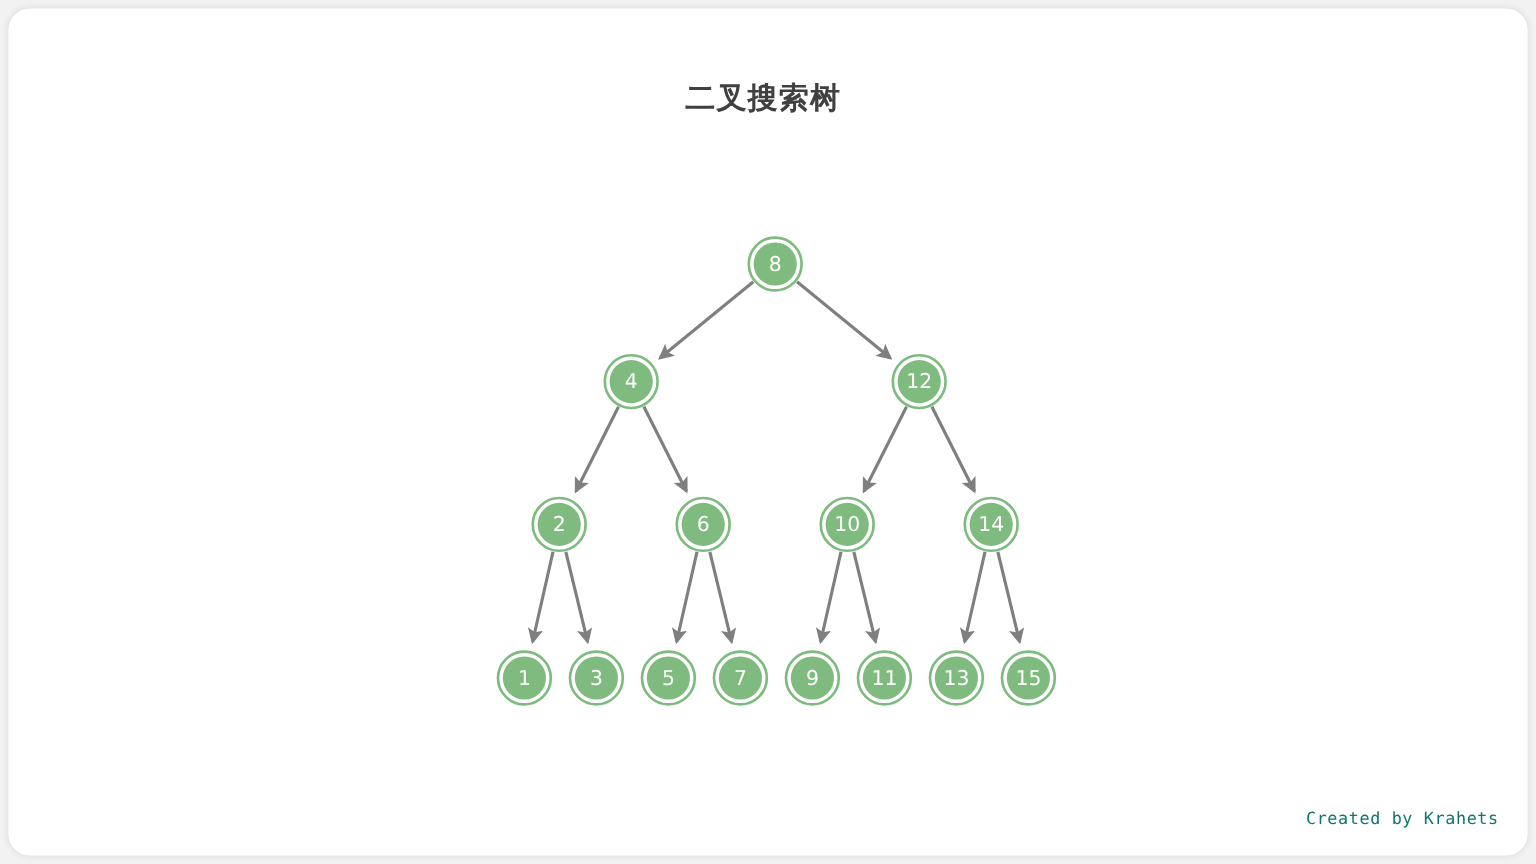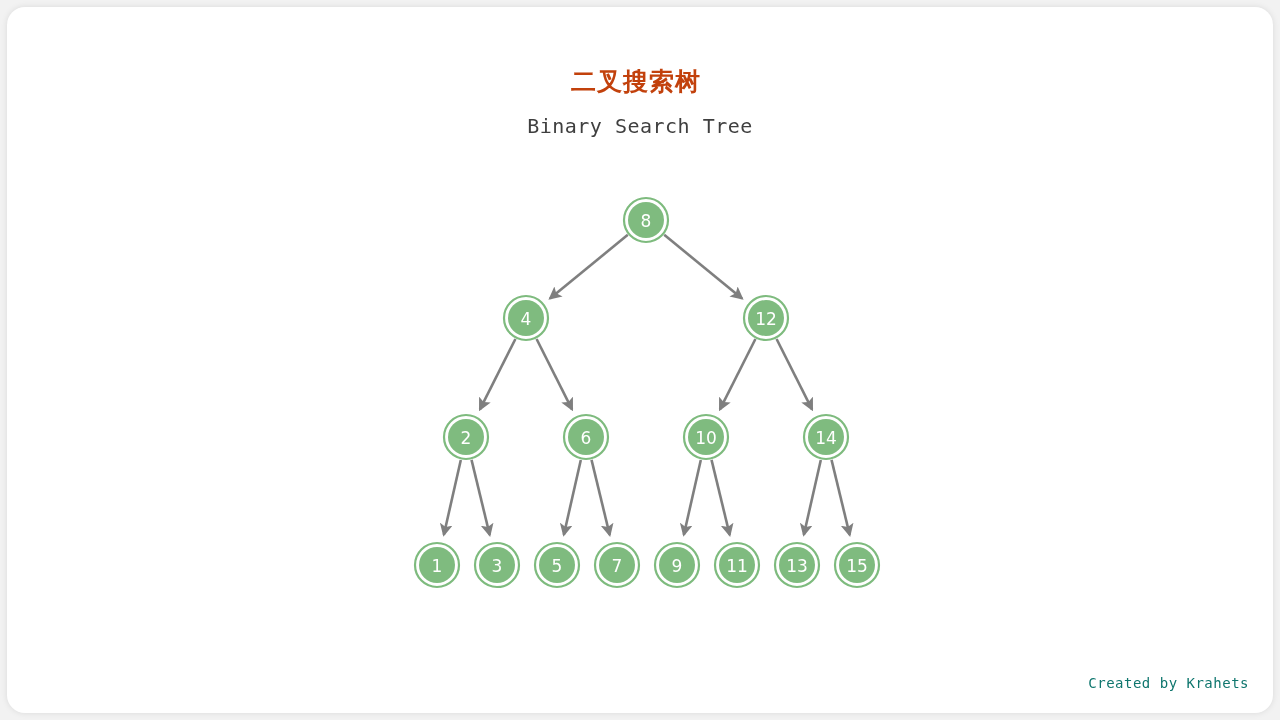--- a/index.html
+++ b/index.html
@@ -31,21 +31,21 @@
   }
   #title {
     position: absolute;
     left: 0;
     top: 58px;
     width: 1258px;
     text-align: center;
     font-family: "DejaVu Sans", "Liberation Sans", sans-serif;
     font-size: 25px;
     font-weight: bold;
-    color: #c2410c;
+    color: #404040;
     letter-spacing: 1px;
   }
   #subtitle {
     position: absolute;
     left: 0;
     top: 107px;
     width: 1266px;
     text-align: center;
     font-family: "DejaVu Sans Mono", "Liberation Mono", monospace;
     font-size: 20px;
@@ -92,21 +92,20 @@
     dominant-baseline: central;
   }
 </style>
 </head>
 <body>
 
 <div id="stage">
   <div id="card">
 
     <div id="title">二叉搜索树</div>
-    <div id="subtitle">Binary Search Tree</div>
 
     <svg id="tree-svg" viewBox="0 0 1266 706">
       <defs>
         <marker id="arrowhead" markerWidth="5" markerHeight="5" refX="4.2" refY="2.5" orient="auto" markerUnits="strokeWidth">
           <path d="M0,0 L5,2.5 L0,5 L1.1,2.5 z" fill="#7f7f7f"></path>
         </marker>
       </defs>
       <g id="edges-layer">
           <line x1="620.80" y1="227.86" x2="543.01" y2="291.39" class="edge-line" marker-end="url(#arrowhead)"></line>
           <line x1="657.20" y1="227.86" x2="734.99" y2="291.39" class="edge-line" marker-end="url(#arrowhead)"></line>

